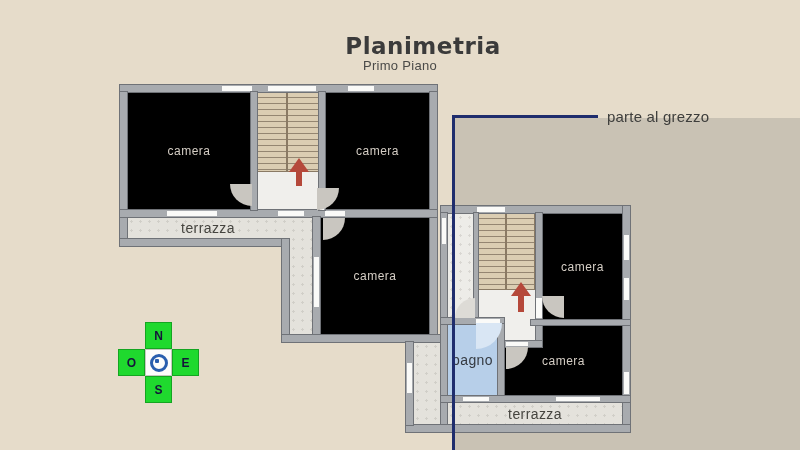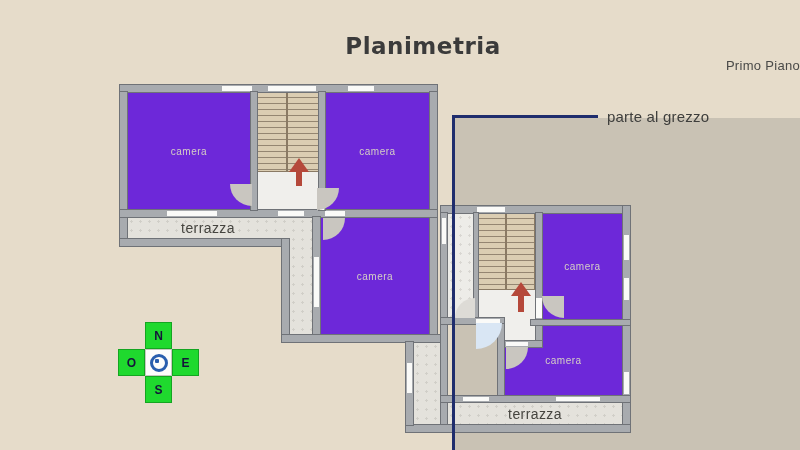--- a/index.html
+++ b/index.html
@@ -5,29 +5,29 @@
   html,body{margin:0;padding:0;}
   body{width:800px;height:450px;overflow:hidden;font-family:"Liberation Sans",sans-serif;}
   .stage{position:relative;width:800px;height:450px;background:#e6dcca;overflow:hidden;}
 
   
   .grezzo{position:absolute;left:452px;top:118px;width:348px;height:332px;background:#c9c2b4;z-index:1;}
 
   
   .title{position:absolute;left:0;top:33px;width:800px;text-align:center;font-size:23px;
          font-weight:600;color:#3b3b3b;letter-spacing:.5px;z-index:8;font-family:"DejaVu Sans","Liberation Sans",sans-serif;margin-left:23px;}
-  .subtitle{position:absolute;left:0;top:58px;width:800px;text-align:right;font-size:13px;
+  .subtitle{position:absolute;left:0;top:58px;width:800px;text-align:center;font-size:13px;
          color:#4a4a48;letter-spacing:.3px;z-index:8;}
   .note{position:absolute;left:607px;top:108px;font-size:15px;color:#3e3e3c;z-index:10;letter-spacing:.2px;}
 
   
   .wall{position:absolute;background:#a8abaf;box-shadow:0 0 0 1px #6f7277;z-index:4;}
   .win{position:absolute;background:#fafaf8;z-index:5;}
-  .room{position:absolute;background:#6d28d9;color:#d5cec5;display:flex;align-items:center;
-        justify-content:center;font-size:10px;letter-spacing:.5px;z-index:2;}
+  .room{position:absolute;background:#000000;color:#d5cec5;display:flex;align-items:center;
+        justify-content:center;font-size:12px;letter-spacing:.5px;z-index:2;}
   .land{position:absolute;background:#f0efec;z-index:3;}
   .spk{position:absolute;background-color:#e4e2dc;z-index:2;
        background-image:radial-gradient(rgba(110,105,95,.16) 1.2px,transparent 1.3px);
        background-size:9px 9px;display:flex;align-items:center;justify-content:center;
        font-size:14px;color:#45443f;letter-spacing:.4px;}
   .hall{background-color:#edece8;}
   .bath{position:absolute;background:#b7cfe9;z-index:2;display:flex;align-items:center;
         justify-content:center;font-size:14px;color:#363b42;letter-spacing:.4px;}
   .flight{position:absolute;background:#dbcdb2;z-index:2;box-shadow:inset 0 0 0 1px #8a7a64;
        background-image:repeating-linear-gradient(180deg,rgba(90,75,60,0) 0 5px,rgba(90,75,60,.55) 5px,rgba(90,75,60,.55) 6px);}
@@ -97,20 +97,21 @@
 
   <div class="head" style="left:289px;top:158px"></div>
   <div class="stem" style="left:296px;top:172px;width:6px;height:14px"></div>
 
   <div class="spk hall" style="left:447px;top:213px;width:27px;height:105px"></div>
   <div class="flight" style="left:478px;top:213px;width:28px;height:77px"></div>
   <div class="flight" style="left:506px;top:213px;width:29px;height:77px"></div>
   <div class="land" style="left:478px;top:290px;width:58px;height:28px"></div>
   <div class="land" style="left:504px;top:318px;width:32px;height:23px"></div>
   <div class="room" style="left:542px;top:213px;width:81px;height:107px">camera</div>
+  <div class="bath" style="left:447px;top:324px;width:51px;height:72px">bagno</div>
   <div class="room" style="left:504px;top:325px;width:119px;height:71px">camera</div>
   <div class="spk" style="left:413px;top:342px;width:28px;height:83px"></div>
   <div class="spk" style="left:447px;top:402px;width:176px;height:23px">terrazza</div>
 
   <div class="wall" style="left:441px;top:206px;width:189px;height:7px"></div>
   <div class="wall" style="left:441px;top:213px;width:6px;height:212px"></div>
   <div class="wall" style="left:623px;top:206px;width:7px;height:226px"></div>
   <div class="wall" style="left:474px;top:213px;width:4px;height:105px"></div>
   <div class="wall" style="left:536px;top:213px;width:6px;height:134px"></div>
   <div class="wall" style="left:441px;top:318px;width:63px;height:6px"></div>

